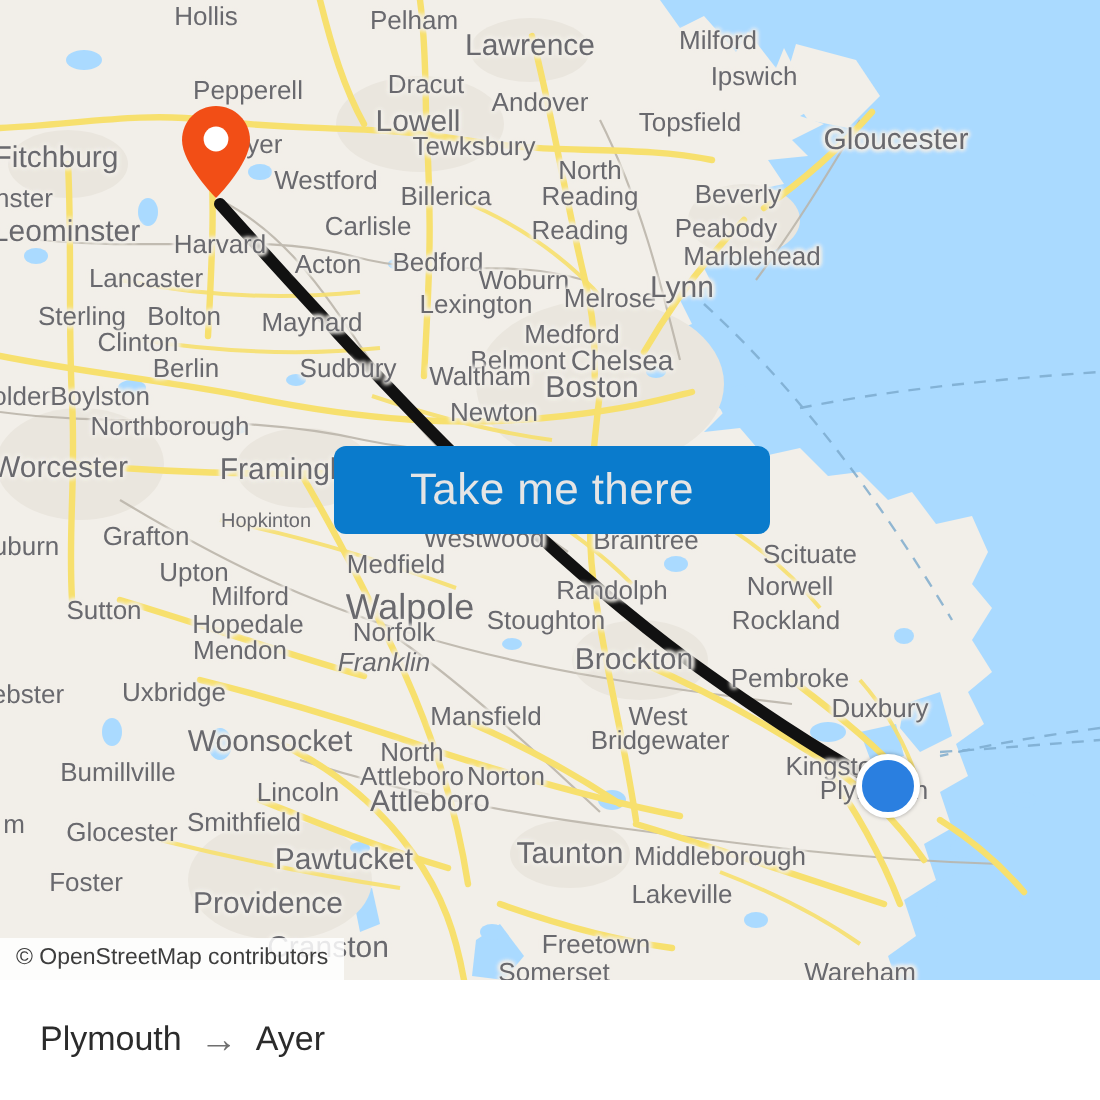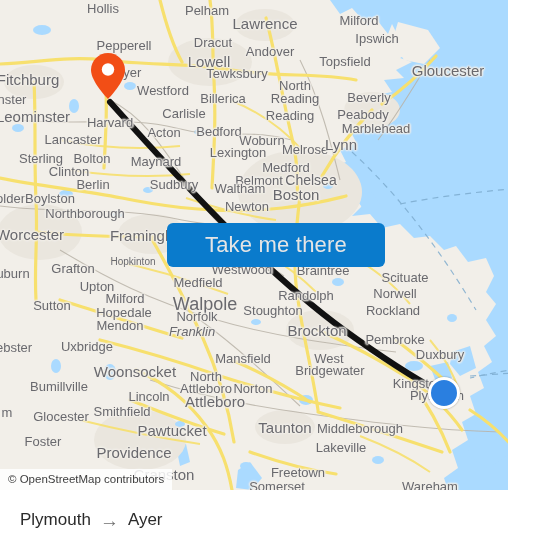--- a/index.html
+++ b/index.html
@@ -1,18 +1,18 @@
 <!DOCTYPE html>
 <html><head>
 <meta charset="utf-8">
 <style>
   html,body{margin:0;padding:0;background:#fff;}
   body{width:550px;height:550px;overflow:hidden;
        font-family:"Liberation Sans", sans-serif;}
-  .app{position:relative;width:508px;height:550px;overflow:hidden;background:#fff;}
+  .app{position:relative;width:550px;height:550px;overflow:hidden;background:#fff;}
 
   
   .map{position:absolute;left:0;top:0;width:550px;height:490px;overflow:hidden;
        background:#aadaff;}
   .map svg{position:absolute;left:0;top:0;}
   .map-labels{position:absolute;left:0;top:0;width:550px;height:490px;}
   .lbl{position:absolute;color:#69696e;white-space:nowrap;
        transform:translate(-50%,-50%);
        font-family:"Liberation Sans", sans-serif;
        text-shadow:0 0 2px #f2efe9,0 0 2px #f2efe9,0 0 3px #f2efe9,1px 0 2px #f2efe9,-1px 0 2px #f2efe9,0 1px 2px #f2efe9,0 -1px 2px #f2efe9;}

